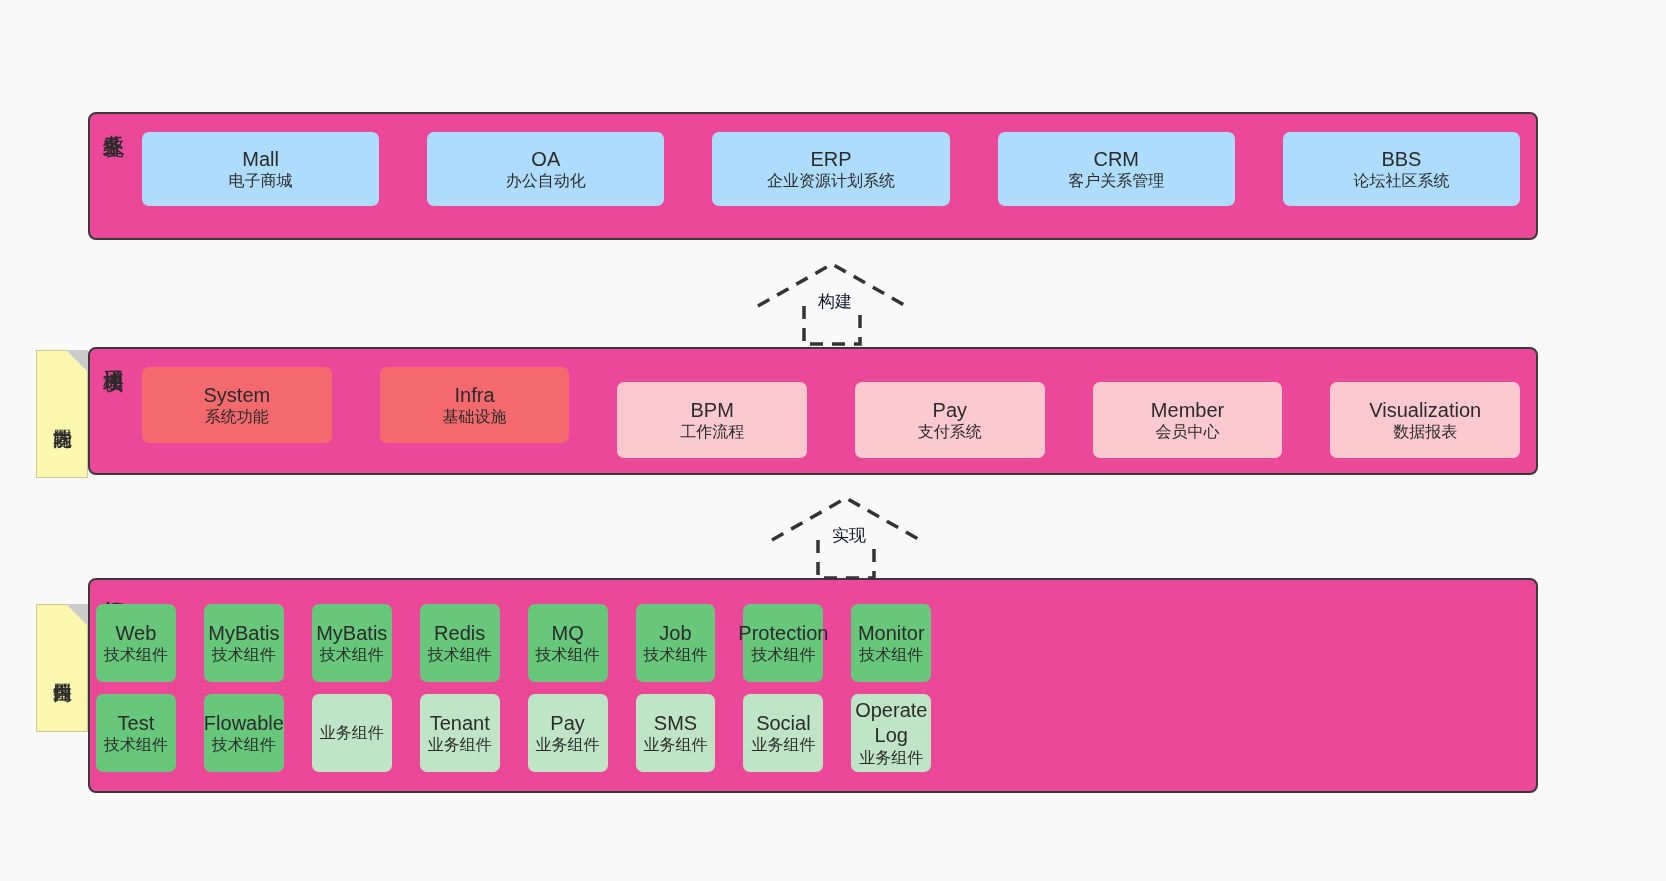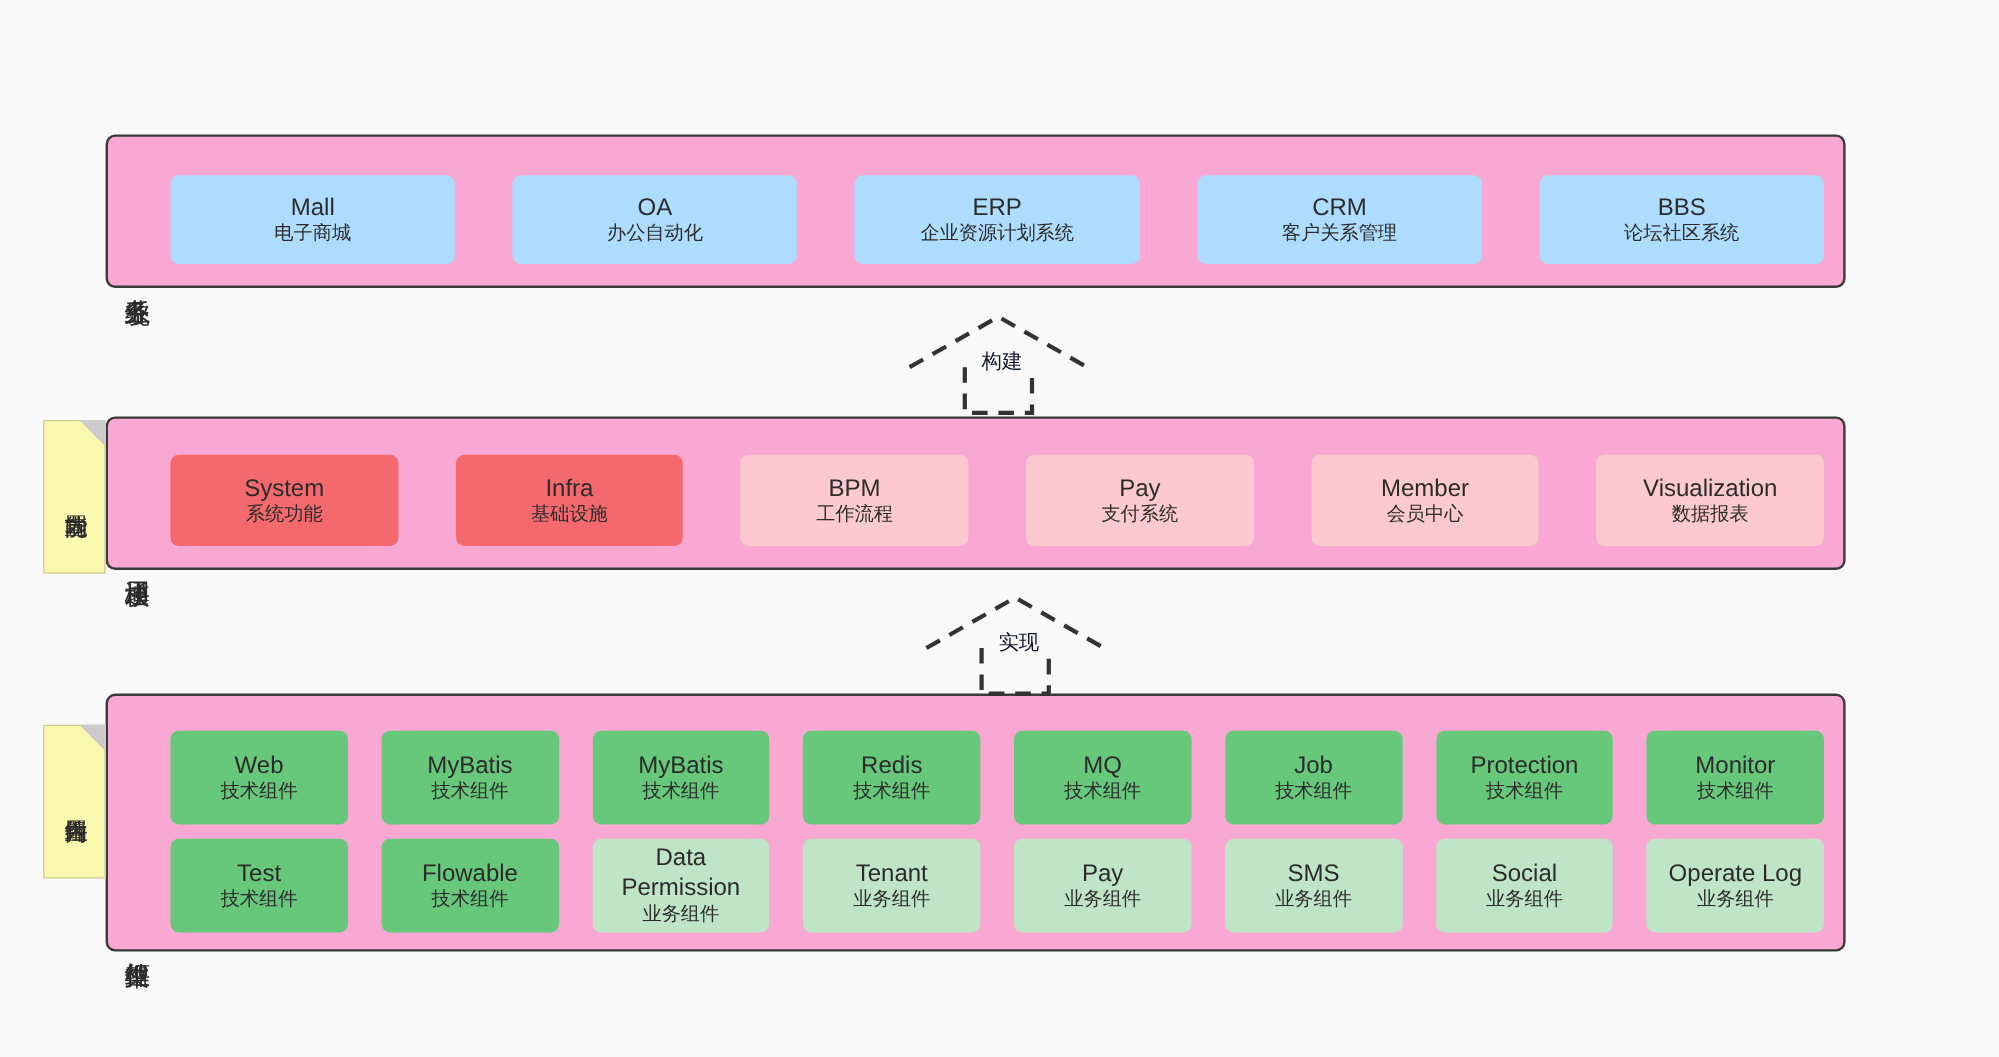--- a/index.html
+++ b/index.html
@@ -16,25 +16,25 @@
   }
 
   .canvas {
     position: absolute;
     inset: 0;
   }
 
   
   .layer {
     position: absolute;
-    background: #f9a8d4;
+    background: #ec4899;
     border: 2px solid #3a3a3a;
     border-radius: 8px;
     display: flex;
-    align-items: flex-end;
+    align-items: flex-start;
   }
   .layer-title {
     flex: 0 0 auto;
     width: 46px;
     display: flex;
     align-items: center;
     justify-content: center;
     font-size: 21px;
     line-height: 1.18;
     letter-spacing: 0.5px;
@@ -79,30 +79,30 @@
     text-align: center;
     line-height: 1.24;
     padding: 6px 4px;
     min-width: 0;
   }
   .box .en { font-size: 20px; }
   .box .cn { font-size: 16px; }
 
   .box.blue  { background: #aedcfd; }
   .box.red   { background: #f4696e; }
-  .box.pink  { background: #fbc9cf; }
+  .box.pink  { background: #fbc9cf; margin-top: 15px; }
   .box.green { background: #67c77b; }
   .box.lgreen{ background: #bfe5c6; }
 
   
   #layer-business { left: 88px;  top: 112px; width: 1450px; height: 128px; }
   #layer-business .layer-body { padding-top: 18px; padding-bottom: 18px; }
   #layer-common   { left: 88px;  top: 347px; width: 1450px; height: 128px; }
   #layer-common .layer-body { padding-top: 18px; padding-bottom: 18px; }
-  #layer-framework{ left: 88px;  top: 578px; width: 1450px; height: 215px; }
+  #layer-framework{ left: 88px;  top: 578px; width: 1450px; height: 215px; flex-direction: column; }
 
   #layer-business .boxes-row .box { height: 74px; }
   #layer-common   .boxes-row .box { height: 76px; }
   #layer-framework .grid-row .box { height: 78px; }
 
   
   .note {
     position: absolute;
     width: 52px;
     background: #faf7ae;
@@ -279,21 +279,20 @@
         <div class="grid-row">
           <div class="box green">
             <div class="en">Test</div>
             <div class="cn">技术组件</div>
           </div>
           <div class="box green">
             <div class="en">Flowable</div>
             <div class="cn">技术组件</div>
           </div>
           <div class="box lgreen">
-            <div class="en">Data Permission</div>
             <div class="cn">业务组件</div>
           </div>
           <div class="box lgreen">
             <div class="en">Tenant</div>
             <div class="cn">业务组件</div>
           </div>
           <div class="box lgreen">
             <div class="en">Pay</div>
             <div class="cn">业务组件</div>
           </div>

